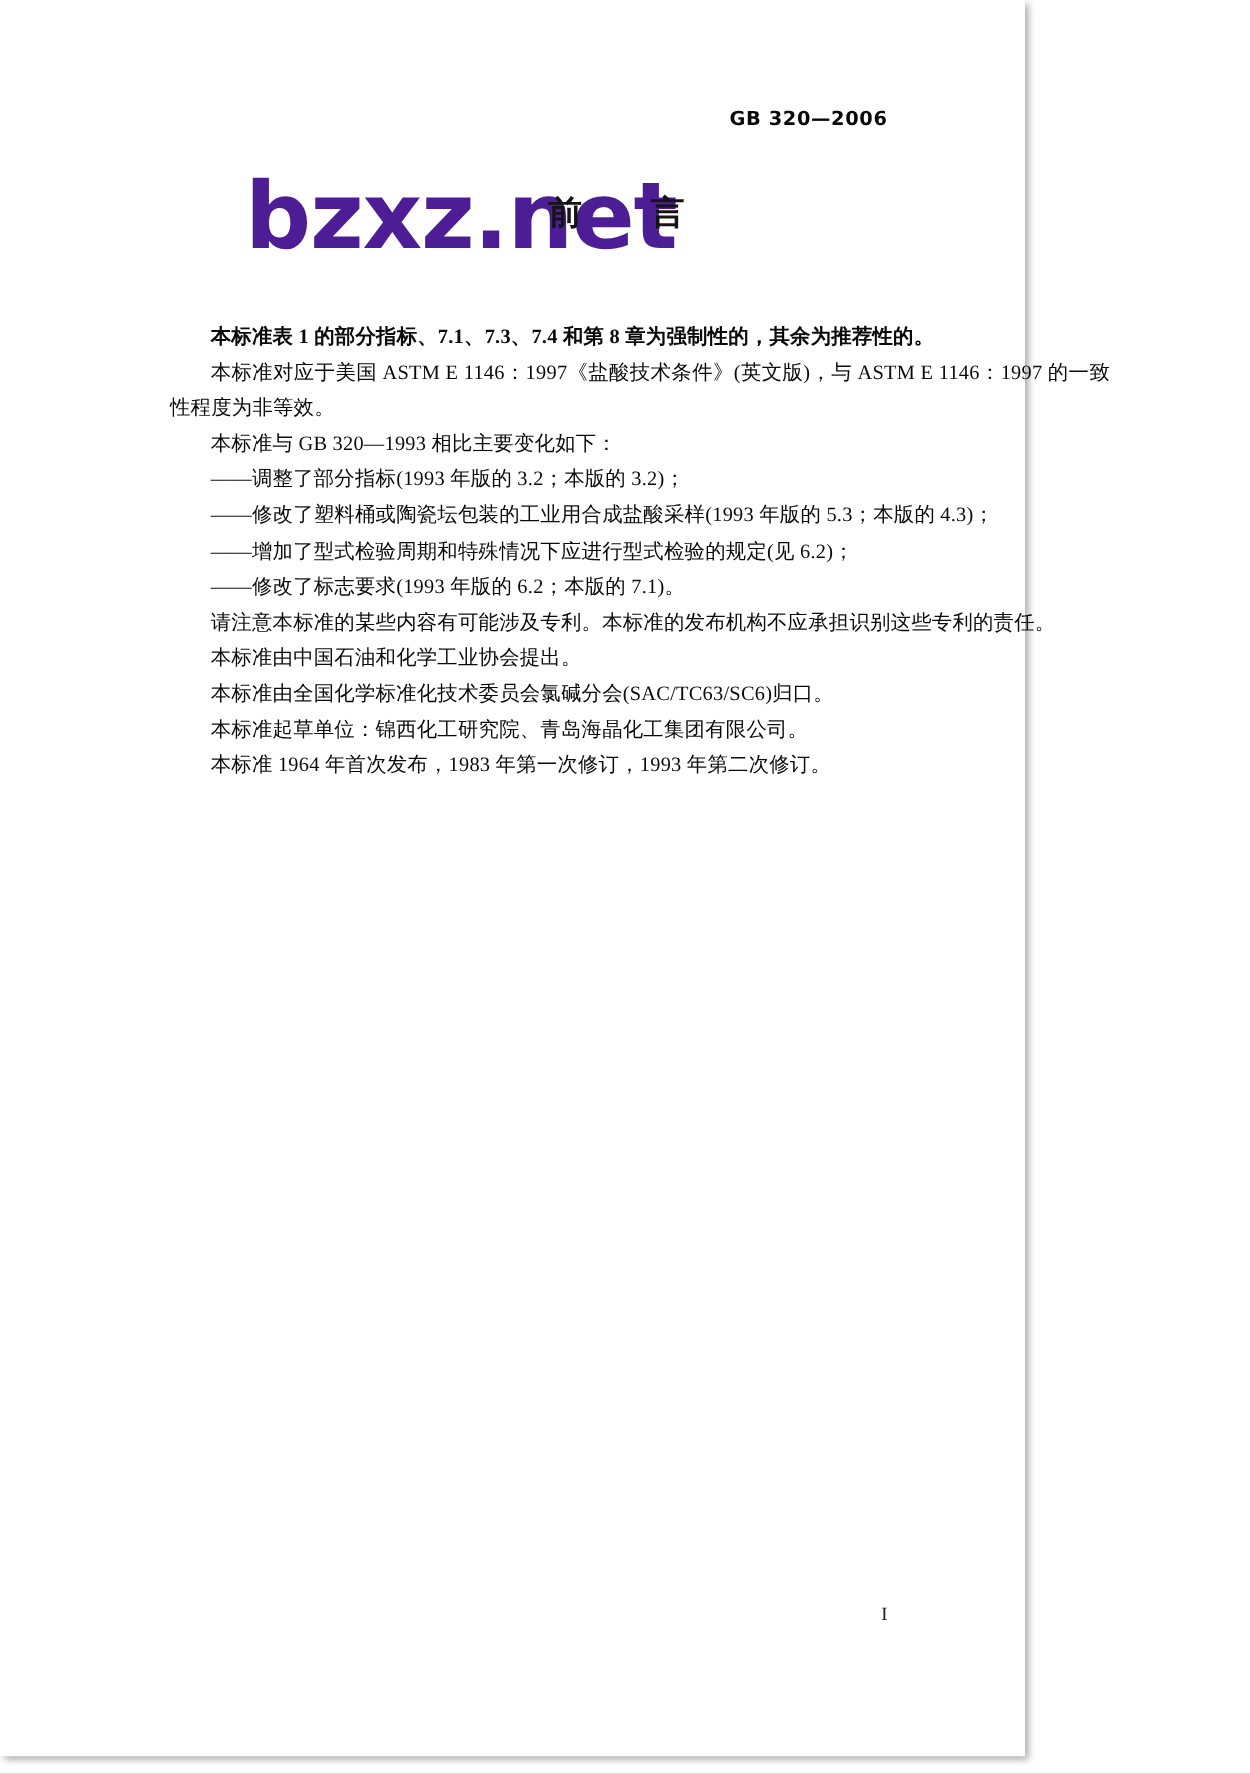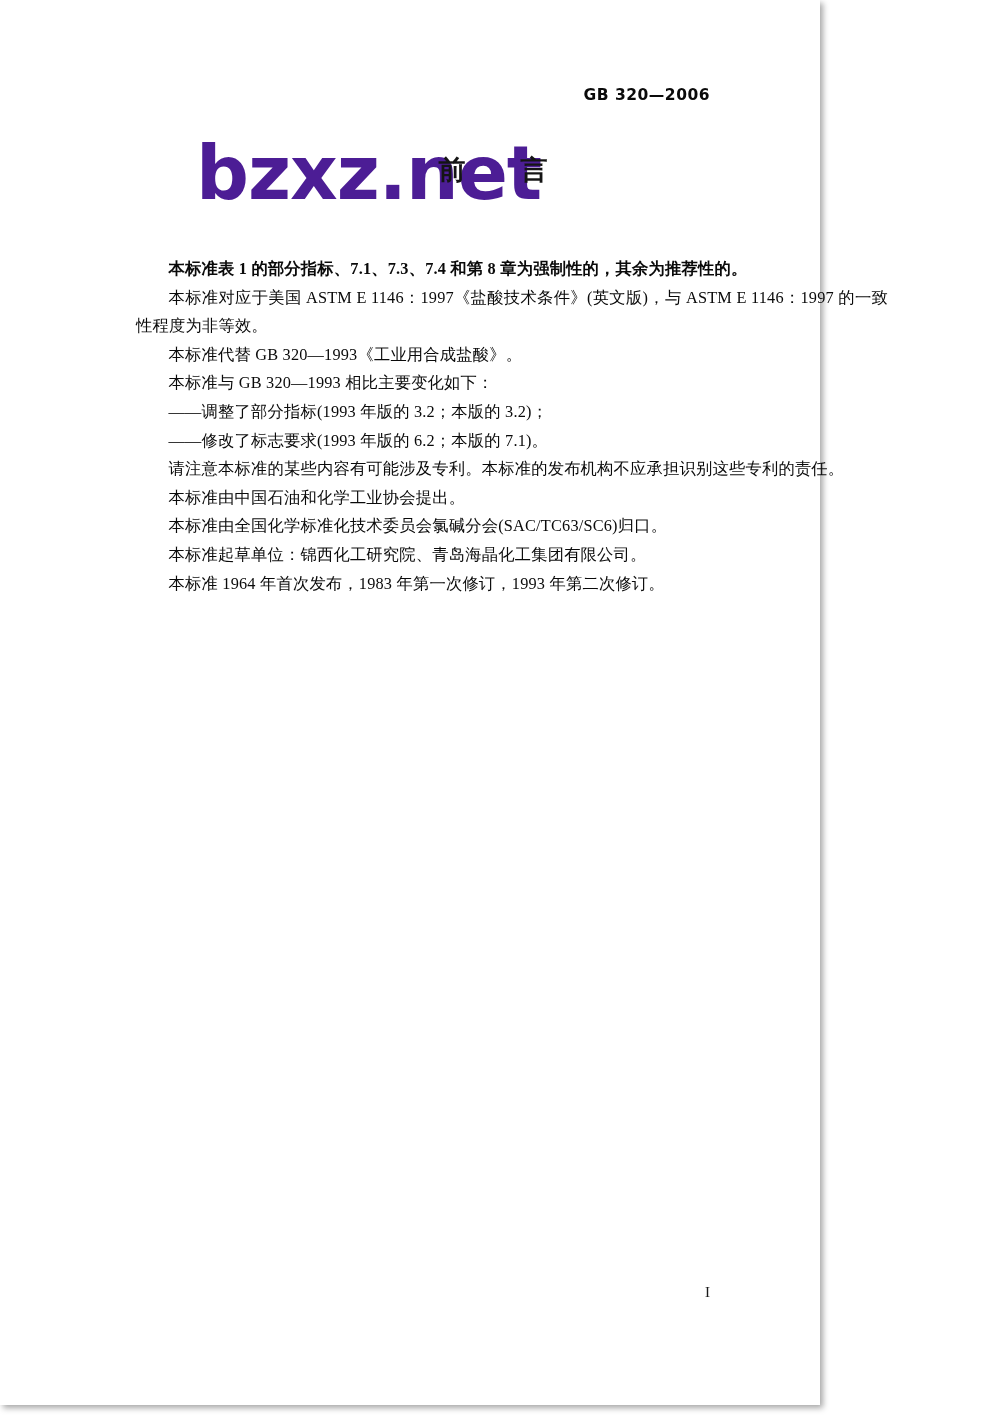--- a/index.html
+++ b/index.html
@@ -109,23 +109,24 @@
 
     <div class="header">GB  320—2006</div>
 
     <div class="watermark">bzxz.net</div>
 
     <div class="doc-title">前　言</div>
 
     <div class="body">
       <p class="para indent bold">本标准表 1 的部分指标、7.1、7.3、7.4 和第 8 章为强制性的，其余为推荐性的。</p>
       <p class="para indent">本标准对应于美国 ASTM E 1146：1997《盐酸技术条件》(英文版)，与 ASTM E 1146：1997 的一致性程度为非等效。</p>
-      <p class="para indent">本标准代替 GB 320—1993《工业用合成盐酸》。</p>
       <p class="para indent">本标准与 GB 320—1993 相比主要变化如下：</p>
       <p class="para dash">——调整了部分指标(1993 年版的 3.2；本版的 3.2)；</p>
+      <p class="para dash">——修改了塑料桶或陶瓷坛包装的工业用合成盐酸采样(1993 年版的 5.3；本版的 4.3)；</p>
+      <p class="para dash">——增加了型式检验周期和特殊情况下应进行型式检验的规定(见 6.2)；</p>
       <p class="para dash">——修改了标志要求(1993 年版的 6.2；本版的 7.1)。</p>
       <p class="para indent">请注意本标准的某些内容有可能涉及专利。本标准的发布机构不应承担识别这些专利的责任。</p>
       <p class="para indent">本标准由中国石油和化学工业协会提出。</p>
       <p class="para indent">本标准由全国化学标准化技术委员会氯碱分会(SAC/TC63/SC6)归口。</p>
       <p class="para indent">本标准起草单位：锦西化工研究院、青岛海晶化工集团有限公司。</p>
       <p class="para indent">本标准 1964 年首次发布，1983 年第一次修订，1993 年第二次修订。</p>
     </div>
 
     <div class="footer-pageno">I</div>
 

